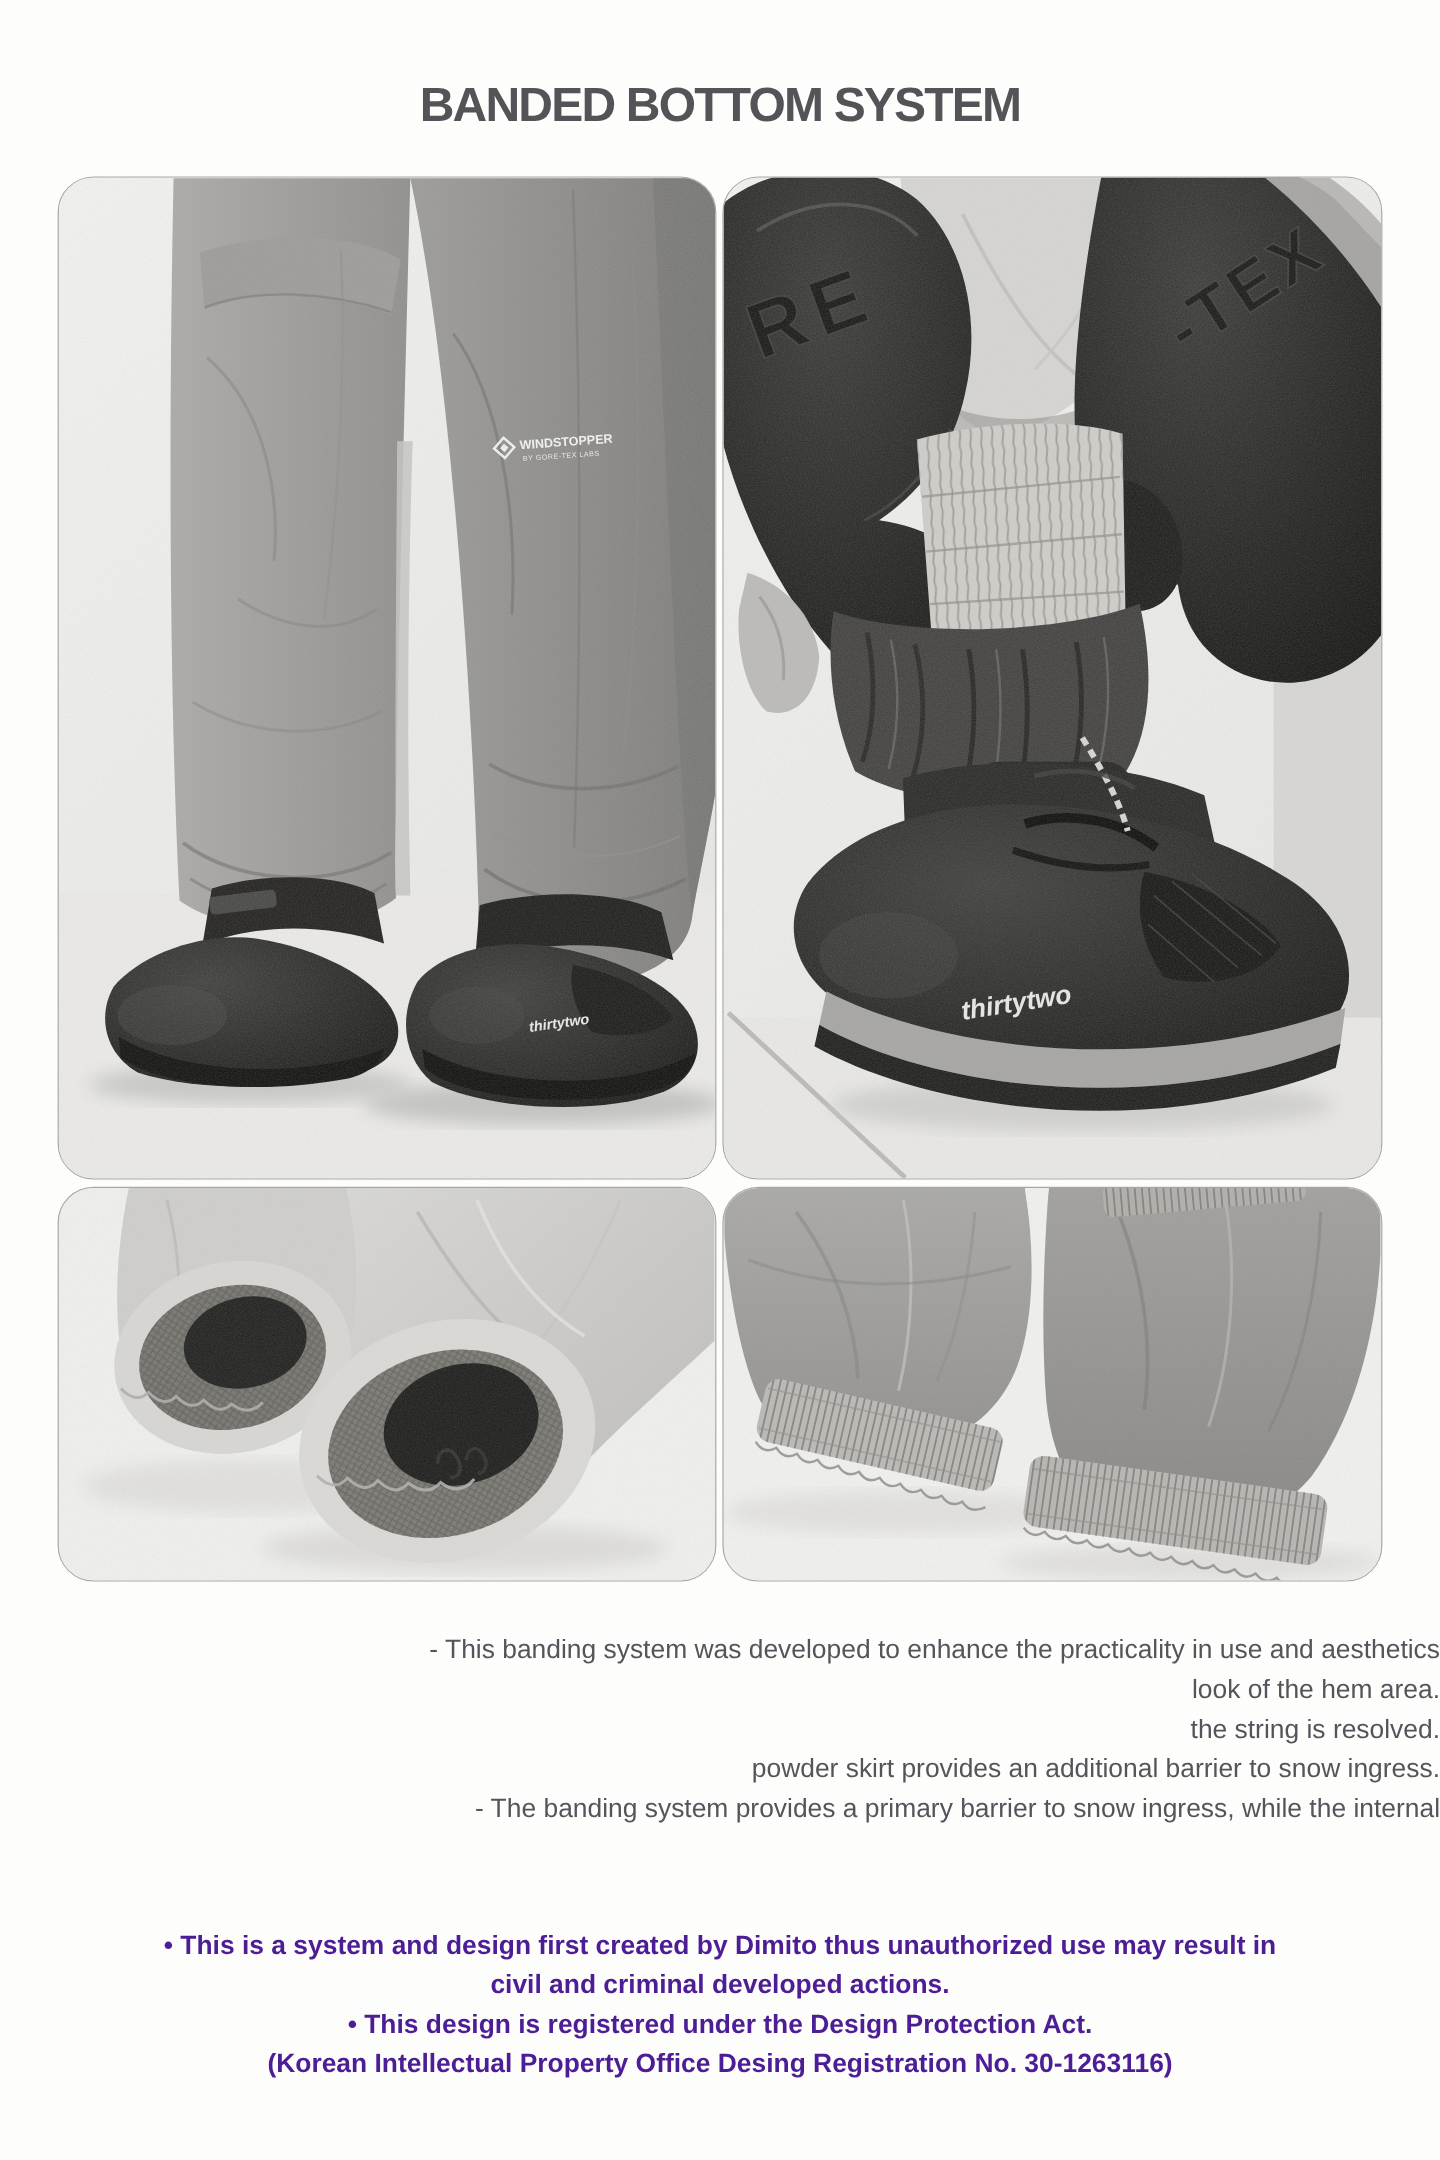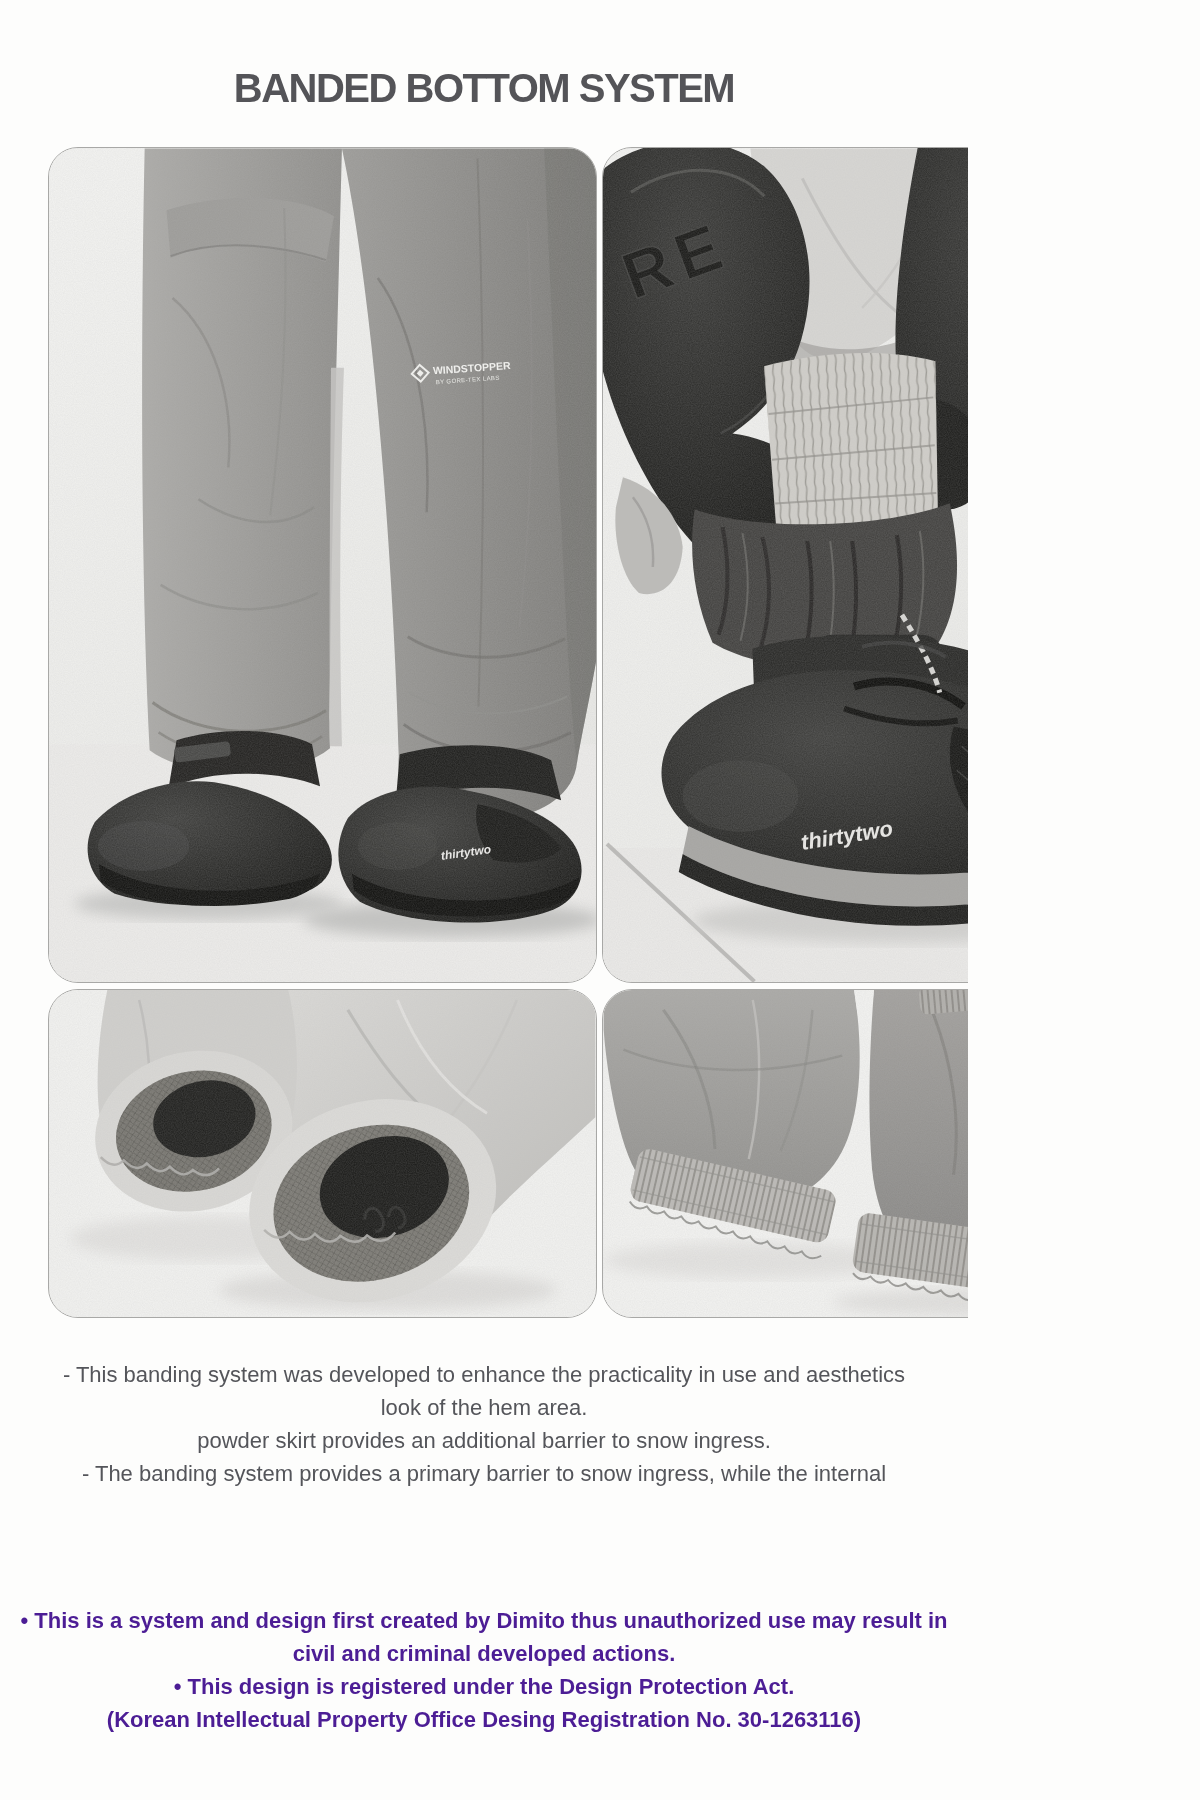--- a/index.html
+++ b/index.html
@@ -1,28 +1,28 @@
 <!DOCTYPE html>
 <html><head>
 <meta charset="utf-8">
 <style>
   html,body{margin:0;padding:0;background:#fdfdfc;}
-  .page{position:relative;width:968px;height:1800px;background:#fdfdfc;overflow:hidden;
+  .page{position:relative;width:1200px;height:1800px;background:#fdfdfc;overflow:hidden;
         font-family:"Liberation Sans","DejaVu Sans",sans-serif;}
   .title{position:absolute;top:66px;left:0;width:100%;margin:0;text-align:center;
          font-size:40px;line-height:44px;font-weight:700;letter-spacing:-1.5px;color:#545458;}
   .gallery{position:absolute;left:48px;top:147px;width:1104px;height:1171px;
            display:grid;grid-template-columns:549px 550px;grid-template-rows:836px 329px;
            column-gap:5px;row-gap:6px;}
   .photo{margin:0;border-radius:30px;overflow:hidden;border:1px solid #a8a8a6;
          background:#f1f1ef;position:relative;}
   .photo svg{display:block;width:100%;height:100%;}
   .description{position:absolute;top:1358px;left:0;width:100%;text-align:center;
                color:#54555a;font-size:22px;line-height:33px;}
-  .description p{margin:0;white-space:nowrap;}
+  .description p{margin:0;white-space:nowrap;text-align:right;}
   .legal{position:absolute;top:1604px;left:0;width:100%;text-align:center;
          color:#4c1d95;font-size:22px;line-height:33px;font-weight:700;}
   .legal p{margin:0;white-space:nowrap;}
 </style>
 </head>
 <body>
 
 <svg width="0" height="0" style="position:absolute" aria-hidden="true">
   <defs>
     <linearGradient id="bgGrad" x1="0" y1="0" x2="0.7" y2="1">
@@ -248,20 +248,21 @@
         <path d="M252,0 L272,0 L264,62 C258,40 254,18 252,0 Z" fill="#f3f3f1"></path>
         <rect width="550" height="329" filter="url(#grainF)"></rect>
       </svg>
     </figure>
 
   </div>
 
   <div class="description">
     <p>- This banding system was developed to enhance the practicality in use and aesthetics</p>
     <p>look of the hem area.</p>
+    <p>the string is resolved.</p>
     <p>powder skirt provides an additional barrier to snow ingress.</p>
     <p>- The banding system provides a primary barrier to snow ingress, while the internal</p>
   </div>
 
   <div class="legal">
     <p>• This is a system and design first created by Dimito thus unauthorized use may result in</p>
     <p>civil and criminal developed actions.</p>
     <p>• This design is registered under the Design Protection Act.</p>
     <p>(Korean Intellectual Property Office Desing Registration No. 30-1263116)</p>
   </div>

